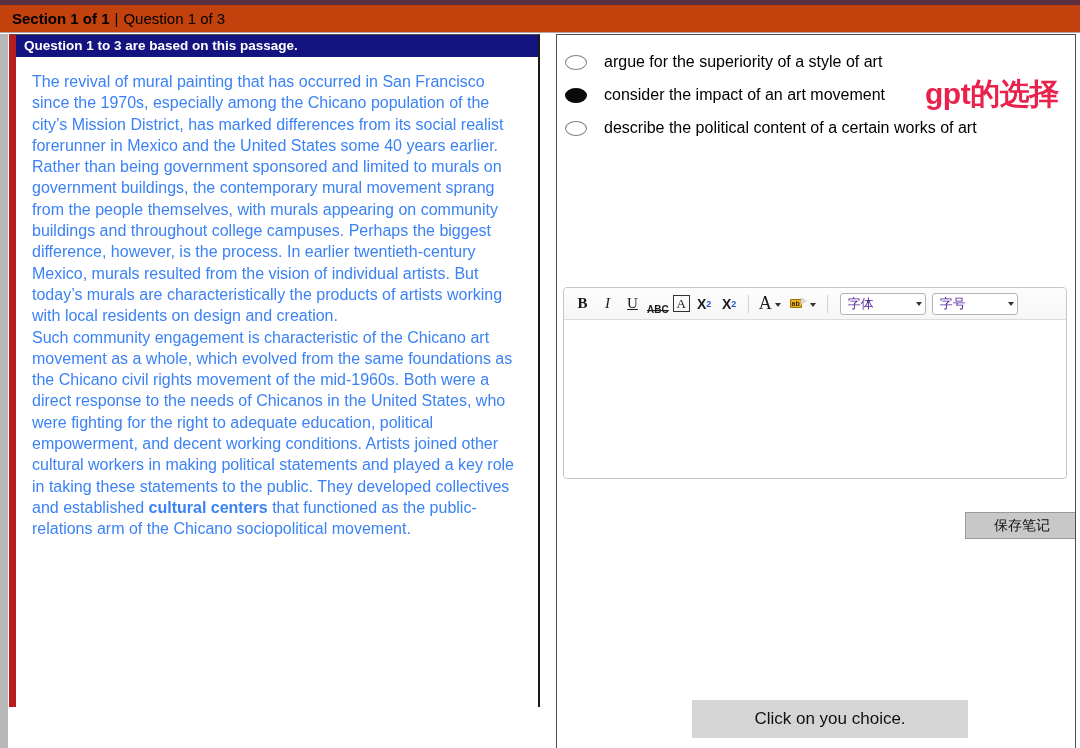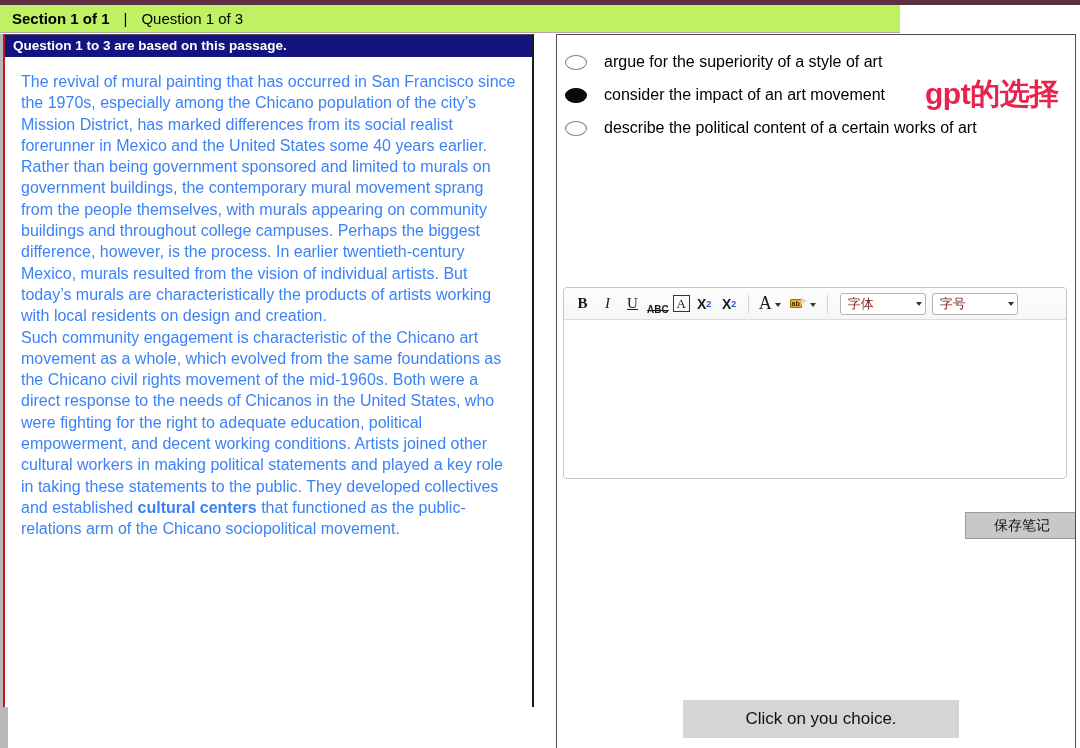--- a/index.html
+++ b/index.html
@@ -19,50 +19,49 @@
   }
 
   
   .top-stripe {
     position: absolute; left: 0; top: 0;
     width: 1080px; height: 5px;
     background: #5a3040;
   }
   .status-bar {
     position: absolute; left: 0; top: 5px;
-    width: 900px; height: 28px;
-    background: #bef264;
+    width: 1080px; height: 28px;
+    background: #c2410c;
     border-bottom: 1px solid #b9a3a8;
     display: flex; align-items: center;
     padding-left: 12px;
-    gap: 9px;
   }
   .status-bar .section-label {
     font-size: 15px; font-weight: bold; color: #000;
   }
   .status-bar .sep {
     font-size: 15px; color: #000; margin: 0 5px;
   }
   .status-bar .question-label {
     font-size: 15px; color: #000;
   }
 
   
   .left-gutter {
     position: absolute; left: 0; top: 34px;
     width: 8px; height: 714px;
     background: #b8b8b8;
   }
 
   
   .passage-panel {
-    position: absolute; left: 3px; top: 34px;
+    position: absolute; left: 9px; top: 34px;
     width: 531px; height: 673px;
     background: #ffffff;
-    border-left: 2px solid #b91c1c;
+    border-left: 7px solid #b91c1c;
     border-right: 2px solid #1a1a1a;
     border-top: 1px solid #4d4d4d;
     overflow: hidden;
   }
   .passage-header {
     background: #141480;
     color: #ffffff;
     font-size: 13.5px;
     font-weight: bold;
     padding: 4px 8px 5px 8px;
@@ -256,21 +255,21 @@
     min-width: 86px;
     border: 1px solid #b5b5b5;
     border-radius: 3px;
     background: #ffffff;
     display: flex;
     align-items: center;
     justify-content: space-between;
     padding: 0 3px 0 7px;
     margin-left: 6px;
     font-size: 13px;
-    color: #7f1d1d;
+    color: #4c1d95;
     font-family: "Liberation Sans", sans-serif;
     gap: 32px;
   }
   .tb-select .sel-caret {
     width: 0; height: 0;
     border-left: 3.5px solid transparent;
     border-right: 3.5px solid transparent;
     border-top: 4px solid #333;
     margin-left: 6px;
   }
@@ -289,21 +288,21 @@
     font-size: 14px;
     color: #111;
     display: flex;
     align-items: center;
     justify-content: center;
     font-family: "Liberation Sans", sans-serif;
   }
 
   .click-choice-btn {
     position: absolute;
-    left: 126px; top: 665px;
+    left: 135px; top: 665px;
     width: 276px; height: 38px;
     background: #d5d5d5;
     border: none;
     font-size: 17px;
     color: #111;
     display: flex;
     align-items: center;
     justify-content: center;
   }
 

